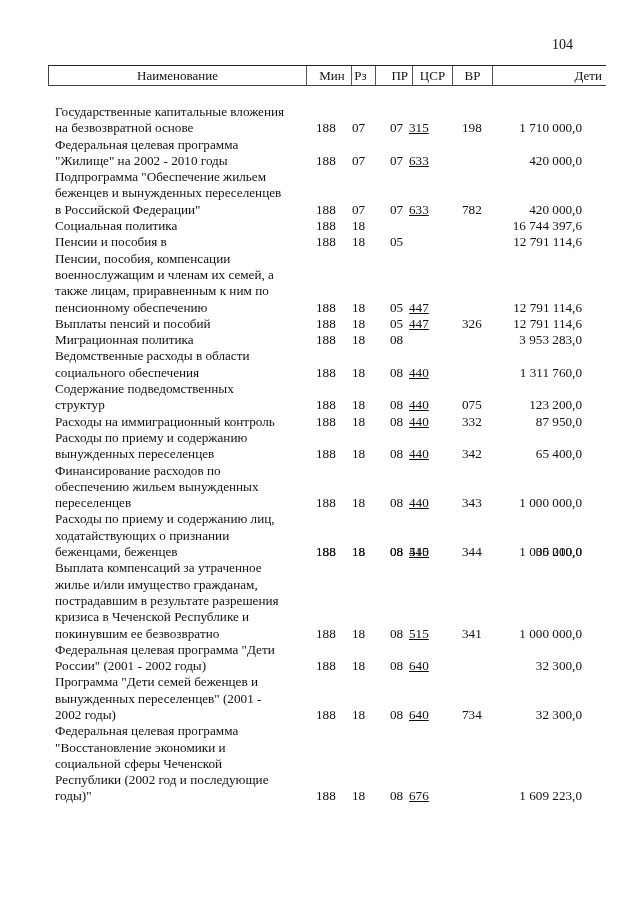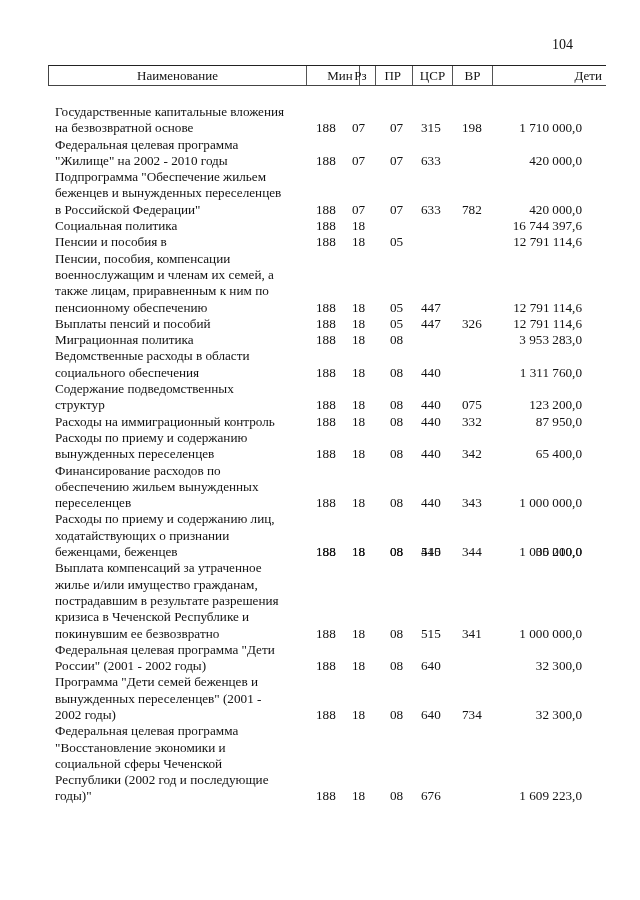--- a/index.html
+++ b/index.html
@@ -4,36 +4,36 @@
 <style>
   html, body { margin:0; padding:0; background:#ffffff; }
   body { width:640px; height:900px; position:relative; overflow:hidden;
          font-family:"Liberation Serif", "DejaVu Serif", serif; color:#111; }
   .page-number { position:absolute; left:552px; top:37px; font-size:14px; }
   .header { position:absolute; left:48px; top:65px; width:557px; height:19px;
             border-top:1.5px solid #222; border-bottom:1.5px solid #444; border-left:1px solid #444;
             font-size:13px; }
   .hcell { position:absolute; top:0; height:19px; line-height:19px; border-right:1px solid #555; box-sizing:border-box; }
   .h-name { left:0; width:258px; text-align:center; }
-  .h-min { left:272px; width:39px; text-align:center; }
+  .h-min { left:264px; width:39px; text-align:center; }
   .h-rz { left:297px; width:30px; text-align:center; }
-  .h-pr { left:327px; width:37px; text-align:right; padding-right:11px; }
+  .h-pr { left:327px; width:37px; text-align:right; padding-right:4px; }
   .h-csr { left:364px; width:40px; text-align:center; }
   .h-vr { left:404px; width:40px; text-align:center; }
   .h-sum { left:444px; width:113px; text-align:right; border-right:none; padding-right:4px; }
   .rows { position:absolute; left:55px; top:104px; width:550px; font-size:13.2px; line-height:16.3px; }
   .row { position:relative; }
   .name { width:252px; }
   .name div { white-space:nowrap; }
   .codes { position:absolute; bottom:0; left:0; width:545px; height:16.3px; }
   .c { position:absolute; bottom:0; }
   .c-min { left:261px; }
   .c-rz { left:297px; }
   .c-pr { left:335px; }
-  .c-csr { left:366px; }
+  .c-csr { left:354px;text-decoration:underline; }
   .c-vr { left:407px; }
   .c-sum { right:18px; text-align:right; }
 </style>
 </head>
 <body>
 
 <div class="page-number">104</div>
 
 <div class="header">
   <div class="hcell h-name">Наименование</div>

